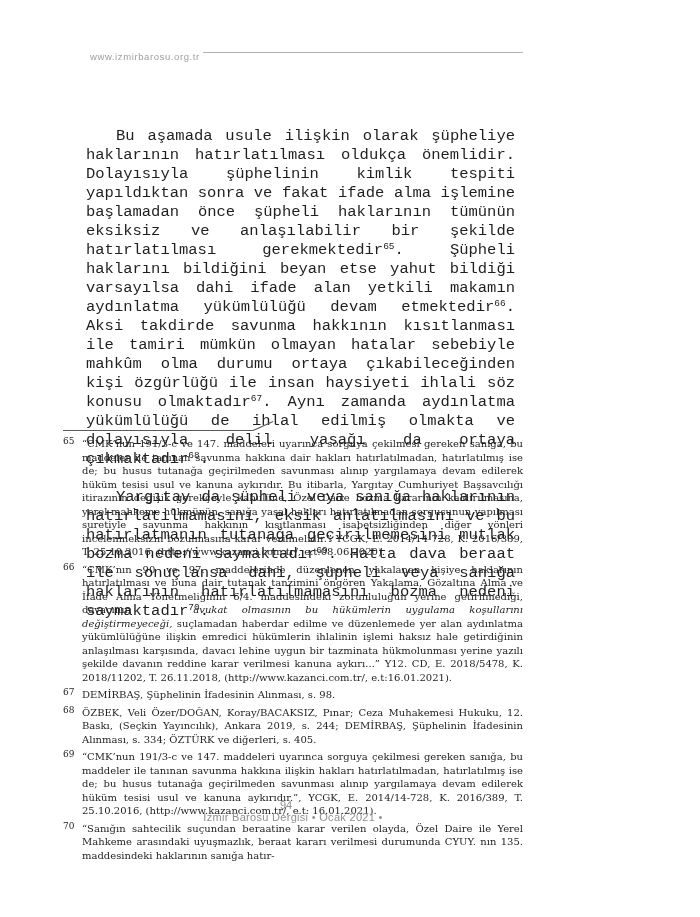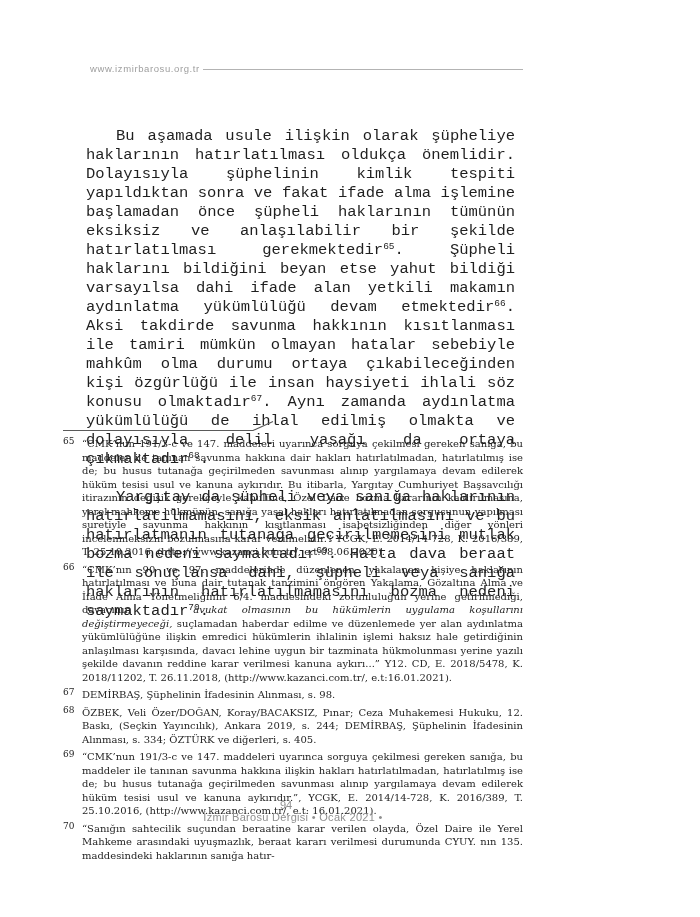--- a/index.html
+++ b/index.html
@@ -7,21 +7,21 @@
     position:relative;
     width:700px;height:917px;
     background:#ffffff;
     font-family:"DejaVu Serif", serif;
     overflow:hidden;
     margin:0 auto;
   }
   
   .header{
     position:absolute;left:90px;top:51px;width:433px;
-    display:flex;align-items:center;margin-top:12px;
+    display:flex;align-items:flex-start;
   }
   .header-url{
     font-family:"Liberation Sans", sans-serif;
     font-size:9.5px;color:#9e9e9e;letter-spacing:.6px;
     white-space:nowrap;
   }
   .header-line{flex:1;height:0;border-top:1px solid #b3b3b3;margin-left:3px;margin-top:1px;}
   
   .content{
     position:absolute;left:78px;top:119px;width:445px;

